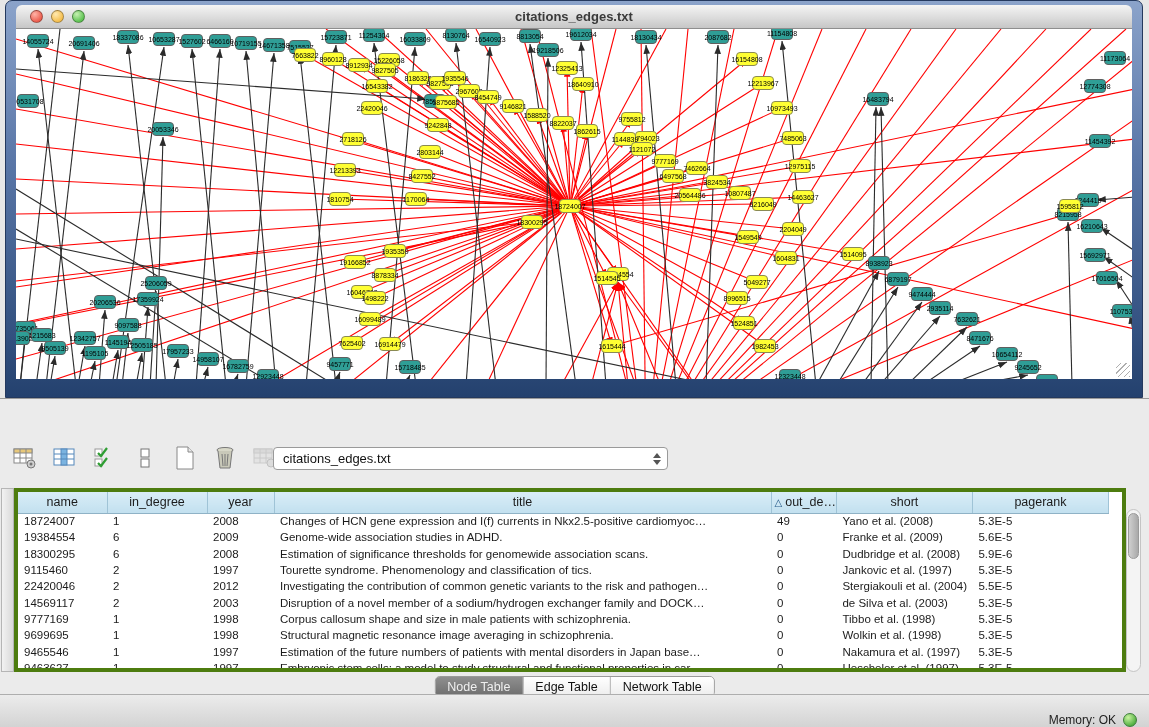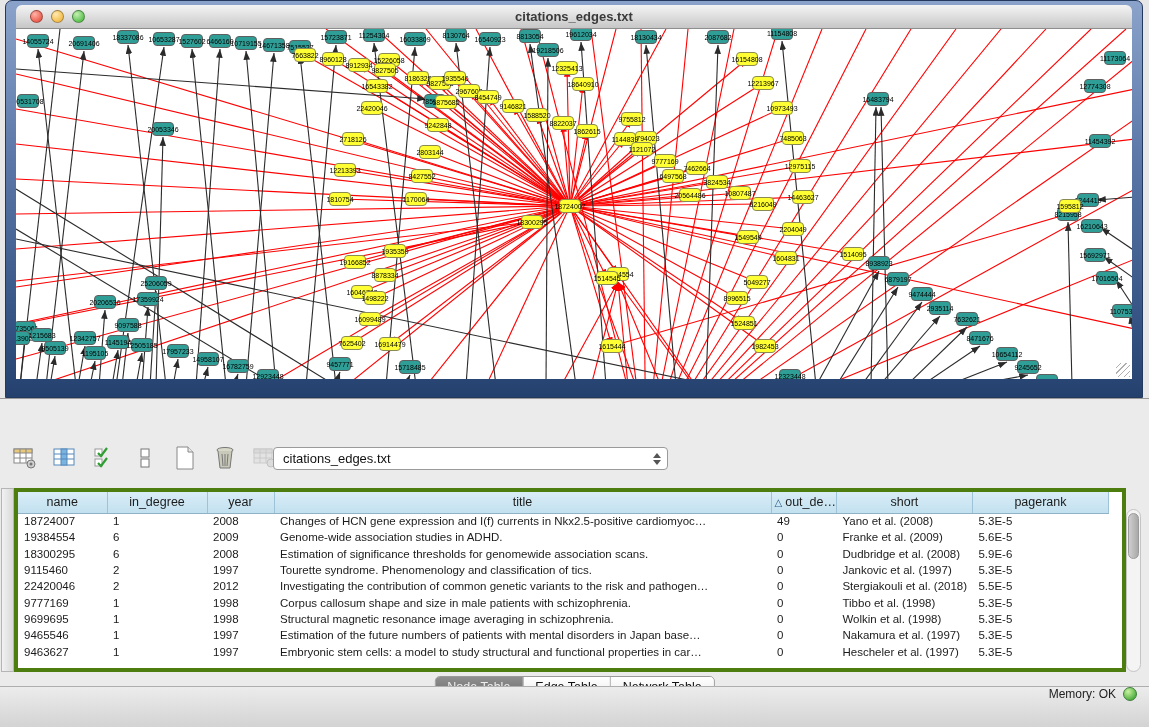--- a/index.html
+++ b/index.html
@@ -70,23 +70,23 @@
 
   .tabs { position:absolute; left:50%; top:277px; transform:translateX(-50%); display:flex;
     border:1px solid #9a9a9a; border-radius:5px; overflow:hidden; height:21px;
     box-shadow:0 1px 0 rgba(255,255,255,.7); }
   .tab { font-size:12.5px; padding:0 12px; display:flex; align-items:center;
     background:linear-gradient(180deg,#ffffff,#ededed); color:#111; border-left:1px solid #b5b5b5; }
   .tab:first-child { border-left:none;text-align:center; }
   .tab.selected { background:linear-gradient(180deg,#8f8f8f,#6e6e6e); color:#efefef; }
 
   
-  .statusbar { position:absolute; left:0; bottom:0; width:1149px; height:41px;
+  .statusbar { position:absolute; left:0; bottom:0; width:1149px; height:33px;
     background:linear-gradient(180deg,#ececec,#d3d3d3); border-top:1px solid #aeaeae;
-    display:flex; align-items:flex-start; justify-content:flex-end; padding-right:12px; }
+    display:flex; align-items:flex-end; justify-content:flex-end; padding-right:12px; }
   .mem-label { font-size:12px; color:#222; margin-right:7px; }
   .mem-dot { width:14px; height:14px; border-radius:50%; border:1px solid #3e7d3a;
     background:radial-gradient(circle at 35% 30%, #c9f3a0, #4fae3f 75%); }
 </style>
 </head>
 <body>
 
 <div class="network-window">
   <div class="titlebar">
     <div class="traffic">
@@ -798,22 +798,31 @@
               <td>0</td>
               <td>Jankovic et al. (1997)</td>
               <td>5.3E-5</td>
             </tr>
             <tr>
               <td>22420046</td>
               <td>2</td>
               <td>2012</td>
               <td>Investigating the contribution of common genetic variants to the risk and pathogen…</td>
               <td>0</td>
-              <td>Stergiakouli et al. (2018)</td>
+              <td>Stergiakouli et al. (2004)</td>
               <td>5.5E-5</td>
+            </tr>
+            <tr>
+              <td>14569117</td>
+              <td>2</td>
+              <td>2003</td>
+              <td>Disruption of a novel member of a sodium/hydrogen exchanger family and DOCK…</td>
+              <td>0</td>
+              <td>de Silva et al. (2003)</td>
+              <td>5.3E-5</td>
             </tr>
             <tr>
               <td>9777169</td>
               <td>1</td>
               <td>1998</td>
               <td>Corpus callosum shape and size in male patients with schizophrenia.</td>
               <td>0</td>
               <td>Tibbo et al. (1998)</td>
               <td>5.3E-5</td>
             </tr>

